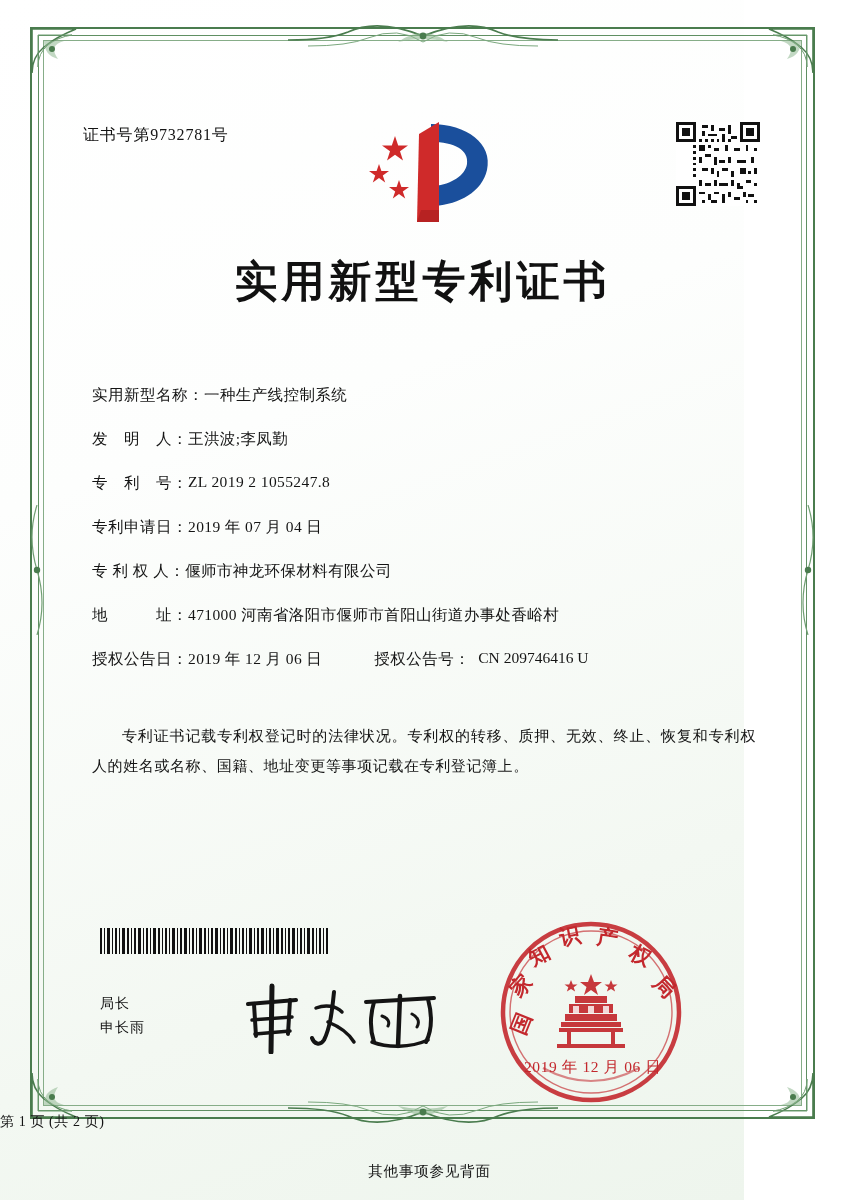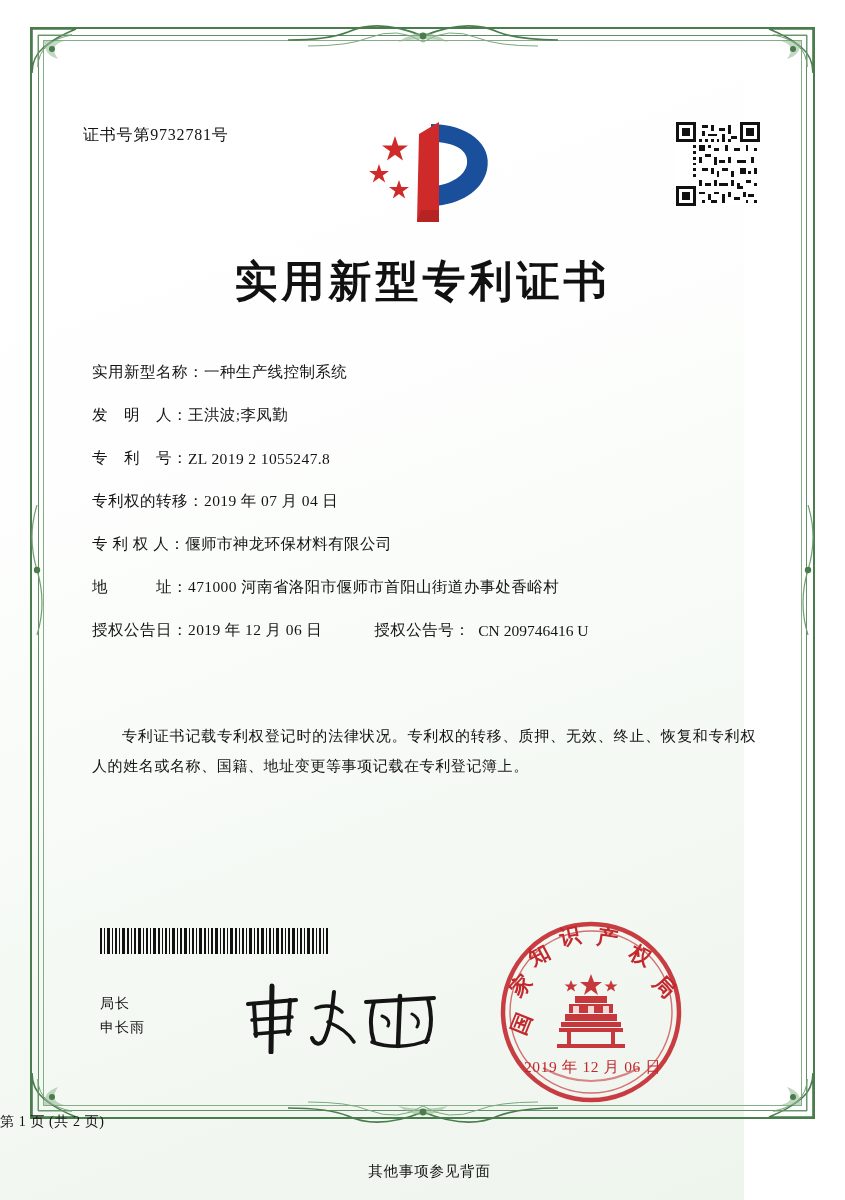--- a/index.html
+++ b/index.html
@@ -130,25 +130,26 @@
 
   
   .fields {
     position: absolute;
     left: 92px;
     top: 362px;
     width: 665px;
   }
   .field-row {
     display: flex;
-    align-items: center;
+    align-items: flex-start;
     margin-bottom: 22px;
     font-size: 15.5px;
     color: #141414;
     white-space: nowrap;
+    margin-top: 23px;
   }
   .field-label {
     display: inline-block;
     min-width: 92px;
     letter-spacing: 0.5px;
   }
   .field-value {
     letter-spacing: 0.4px;
   }
   .field-row.dual .second-label {
@@ -438,21 +439,21 @@
       <span class="field-label">发　明　人：</span>
       <span class="field-value">王洪波;李凤勤</span>
     </div>
 
     <div class="field-row">
       <span class="field-label">专　利　号：</span>
       <span class="field-value">ZL 2019 2 1055247.8</span>
     </div>
 
     <div class="field-row">
-      <span class="field-label">专利权的转移：</span>
+      <span class="field-label">专利申请日：</span>
       <span class="field-value">2019 年 07 月 04 日</span>
     </div>
 
     <div class="field-row">
       <span class="field-label">专 利 权 人：</span>
       <span class="field-value">偃师市神龙环保材料有限公司</span>
     </div>
 
     <div class="field-row">
       <span class="field-label">地　　　址：</span>

